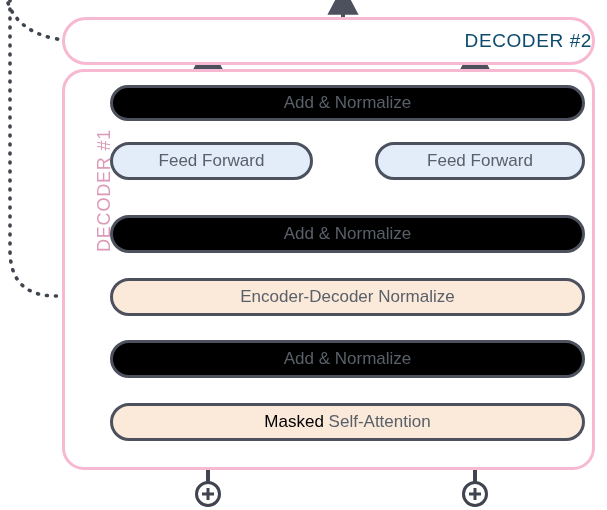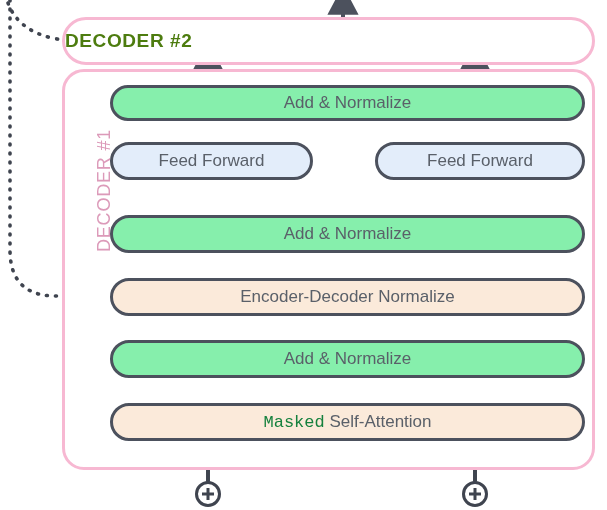--- a/index.html
+++ b/index.html
@@ -41,25 +41,25 @@
     border: 3px solid #f7b8d2;
     border-radius: 24px;
     box-sizing: border-box;
     background: #ffffff;
   }
   .decoder2-label {
     position: absolute;
     left: 0; right: 0;
     top: 50%;
     transform: translateY(-50%);
-    text-align: left;
-    color: #4d7c0f;
+    text-align: right;
+    color: #0c4a6e;
     font-size: 19px;
     letter-spacing: 0.6px;
-    font-weight: 700;
+    font-weight: 400;
   }
 
   
   .decoder1-box {
     position: absolute;
     left: 62px;
     top: 69px;
     width: 533px;
     height: 401px;
     border: 3px solid #f7b8d2;
@@ -85,26 +85,26 @@
     box-sizing: border-box;
     border: 3px solid #4c515d;
     border-radius: 22px;
     display: flex;
     align-items: center;
     justify-content: center;
     font-size: 17px;
     color: #5a6069;
     white-space: nowrap;
   }
-  .node.green  { background: #86efac; text-align: center; }
+  .node.green  { background: #000000; text-align: center; }
   .node.blue   { background: #e3edfa; text-align: right; }
   .node.orange { background: #fbeada; }
 
   .node-label { pointer-events: none; }
-  .masked-word { color: #15803d; font-family: Liberation Mono, monospace; }
+  .masked-word { color: #000000; }
 
   
   .plus-circle {
     position: absolute;
     width: 26px;
     height: 26px;
     border: 3px solid #3f444f;
     border-radius: 50%;
     box-sizing: border-box;
     background: #ffffff;

